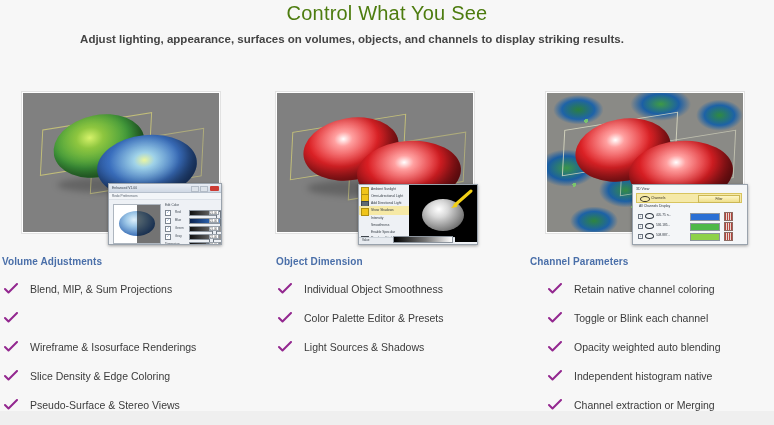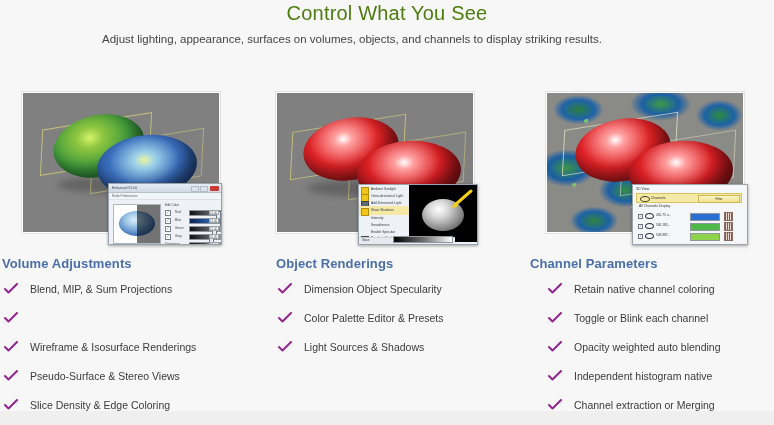--- a/index.html
+++ b/index.html
@@ -42,21 +42,21 @@
     letter-spacing: 0.2px;
   }
   .hero-sub {
     position: absolute;
     top: 33px;
     left: 0;
     width: 704px;
     text-align: center;
     font-size: 11.5px;
     color: #444444;
-    font-weight: 400;
+    font-weight: 700;
   }
 
   
   .cols {
     position: absolute;
     top: 88px;
     left: 0;
     width: 774px;
     height: 337px;
   }
@@ -75,21 +75,21 @@
     top: 0px;
     left: 22px;
     width: 200px;
     height: 155px;
   }
 
   .col-title {
     position: absolute;
     top: 168px;
     left: 2px;
-    font-size: 13px;
+    font-size: 10px;
     color: #4a6fa9;
     font-weight: 700;
     letter-spacing: 0.1px;
     white-space: nowrap;
   }
   .col.c1 .col-title { left: 18px; }
   .col.c2 .col-title { left: 14px; }
 
   .feat-list {
     position: absolute;
@@ -604,29 +604,29 @@
               </svg>
             </span>
           <span>Wireframe &amp; Isosurface Renderings</span>
         </div>
         <div class="feat-item">
           <span class="chk">
               <svg width="14" height="12" viewBox="0 0 14 12">
                 <path d="M1 6 L4.5 9.5 L13 1" stroke="#93278f" stroke-width="2" fill="none" stroke-linecap="round" stroke-linejoin="round"></path>
               </svg>
             </span>
+          <span>Slice Density &amp; Edge Coloring</span>
+        </div>
+        <div class="feat-item">
+          <span class="chk">
+              <svg width="14" height="12" viewBox="0 0 14 12">
+                <path d="M1 6 L4.5 9.5 L13 1" stroke="#93278f" stroke-width="2" fill="none" stroke-linecap="round" stroke-linejoin="round"></path>
+              </svg>
+            </span>
           <span>Pseudo-Surface &amp; Stereo Views</span>
-        </div>
-        <div class="feat-item">
-          <span class="chk">
-              <svg width="14" height="12" viewBox="0 0 14 12">
-                <path d="M1 6 L4.5 9.5 L13 1" stroke="#93278f" stroke-width="2" fill="none" stroke-linecap="round" stroke-linejoin="round"></path>
-              </svg>
-            </span>
-          <span>Slice Density &amp; Edge Coloring</span>
         </div>
       </div>
     </div>
 
     <div class="col c1">
       <div class="thumb-wrap" style="left:18px;">
         <div class="shot">
           <div class="shadow-ell" style="left:30px;top:86px;width:130px;height:18px;"></div>
           <div class="bbox" style="left:14px;top:30px;width:112px;height:46px;"></div>
           <div class="bbox2" style="left:72px;top:48px;width:114px;height:48px;"></div>
@@ -679,29 +679,29 @@
             </div>
 
             <div class="d2-bar">
               <span class="tx" style="position:absolute;left:3px;top:-1px;font-size:3px;color:#333b44;line-height:7px;">Value</span>
               <span class="d2-gradbar"></span>
             </div>
           </div>
         </div>
       </div>
 
-      <div class="col-title">Object Renderings</div>
+      <div class="col-title">Object Dimension</div>
       <div class="feat-list">
         <div class="feat-item">
           <span class="chk">
               <svg width="14" height="12" viewBox="0 0 14 12">
                 <path d="M1 6 L4.5 9.5 L13 1" stroke="#93278f" stroke-width="2" fill="none" stroke-linecap="round" stroke-linejoin="round"></path>
               </svg>
             </span>
-          <span>Dimension Object Specularity</span>
+          <span>Individual Object Smoothness</span>
         </div>
         <div class="feat-item">
           <span class="chk">
               <svg width="14" height="12" viewBox="0 0 14 12">
                 <path d="M1 6 L4.5 9.5 L13 1" stroke="#93278f" stroke-width="2" fill="none" stroke-linecap="round" stroke-linejoin="round"></path>
               </svg>
             </span>
           <span>Color Palette Editor &amp; Presets</span>
         </div>
         <div class="feat-item">

